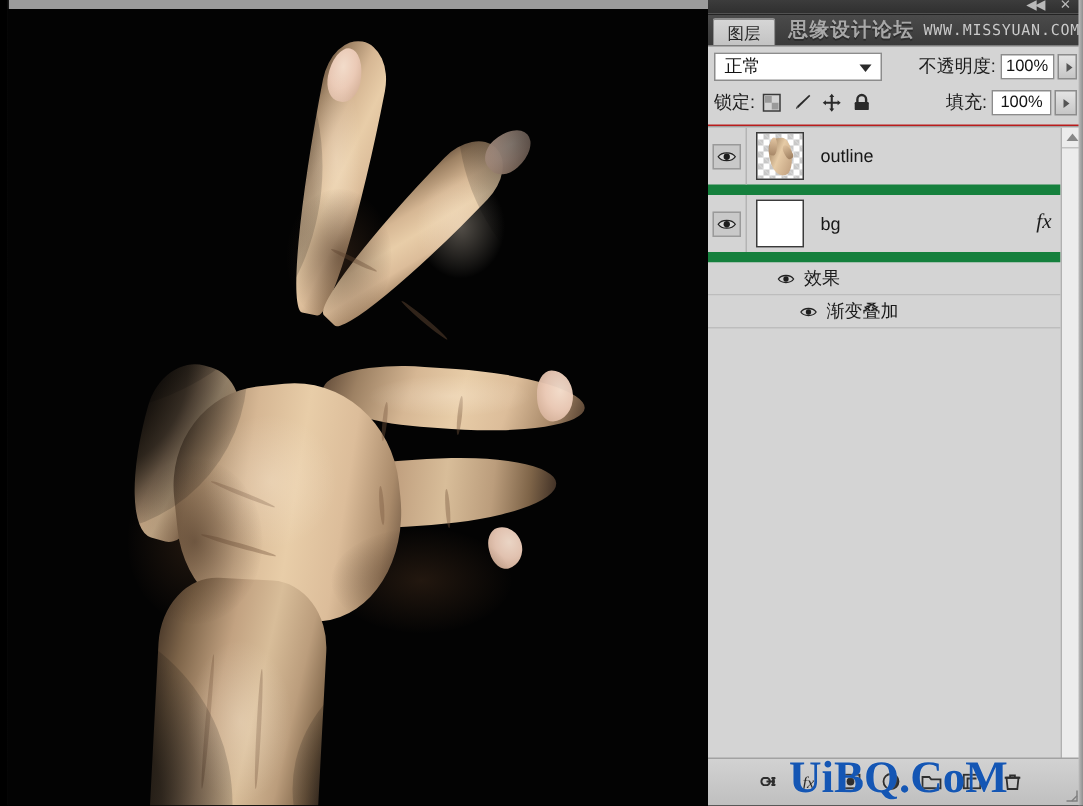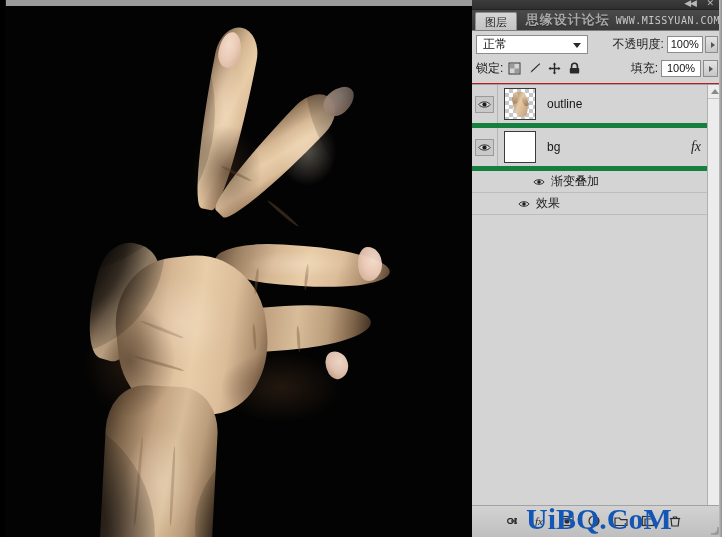--- a/index.html
+++ b/index.html
@@ -252,21 +252,21 @@
     bottom: 31px;
     background: #d4d4d4;
     border-top: 1px solid #a0a0a0;
     overflow: hidden;
   }
   .layer-row {
     position: relative;
     height: 38px;
     display: flex;
     align-items: center;
-    border-bottom: 5px solid #15803d;
+    border-bottom: 7px solid #15803d;
     background: #d4d4d4;
     cursor: pointer;
     text-align: center;
   }
   .layer-row.selected { background: #2f8de0; }
   .eye-cell {
     width: 25px;
     height: 38px;
     display: flex;
     align-items: center;
@@ -616,38 +616,38 @@
           </div>
         </div>
         <div class="thumb white"></div>
         <span class="layer-name">bg</span>
         <div class="fx-cell">
           <span class="fx-mark">fx</span>
           <span class="fx-tri"></span>
         </div>
       </div>
 
+      <div class="effect-row eff-indent1">
+        <div class="eye-small">
+          <svg width="12" height="8" viewBox="0 0 13 9">
+            <path d="M0.8 4.5 C3 1 10 1 12.2 4.5 C10 8 3 8 0.8 4.5 Z" fill="#cfcfcf" stroke="#222" stroke-width="1"></path>
+            <circle cx="6.5" cy="4.5" r="2" fill="#1d1d1d"></circle>
+          </svg>
+        </div>
+        <span class="effect-label">效果</span>
+      </div>
+
       <div class="effect-row eff-indent2">
         <div class="eye-small">
           <svg width="12" height="8" viewBox="0 0 13 9">
             <path d="M0.8 4.5 C3 1 10 1 12.2 4.5 C10 8 3 8 0.8 4.5 Z" fill="#cfcfcf" stroke="#222" stroke-width="1"></path>
             <circle cx="6.5" cy="4.5" r="2" fill="#1d1d1d"></circle>
           </svg>
         </div>
         <span class="effect-label">渐变叠加</span>
-      </div>
-
-      <div class="effect-row eff-indent1">
-        <div class="eye-small">
-          <svg width="12" height="8" viewBox="0 0 13 9">
-            <path d="M0.8 4.5 C3 1 10 1 12.2 4.5 C10 8 3 8 0.8 4.5 Z" fill="#cfcfcf" stroke="#222" stroke-width="1"></path>
-            <circle cx="6.5" cy="4.5" r="2" fill="#1d1d1d"></circle>
-          </svg>
-        </div>
-        <span class="effect-label">效果</span>
       </div>
 
       <div id="list-scroll">
         <div id="scroll-up"></div>
       </div>
     </div>
 
     <div id="panel-bottom">
       <div id="bottom-icons">
 

